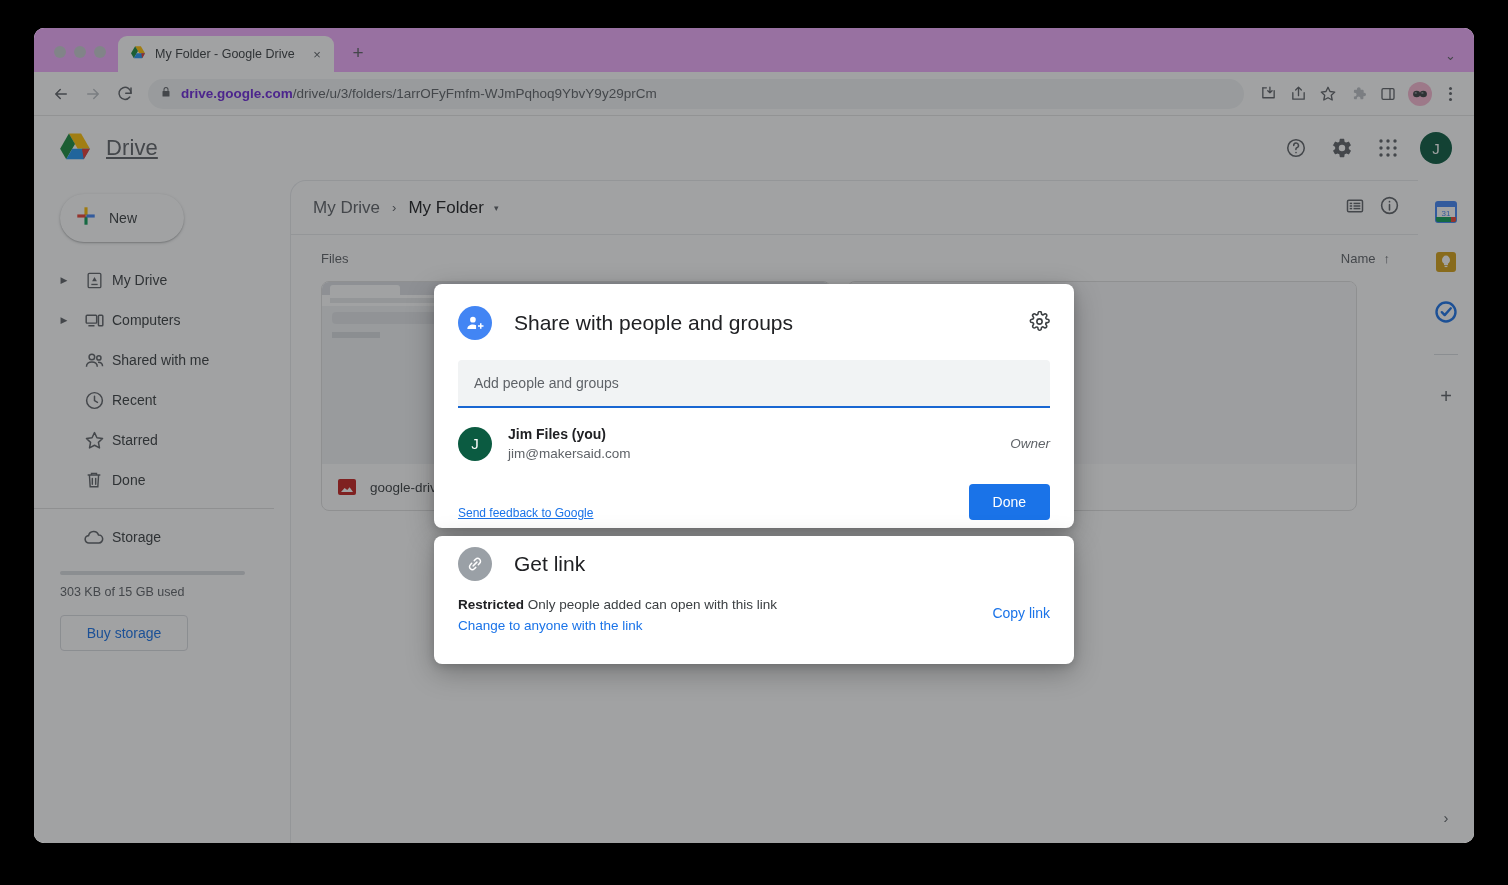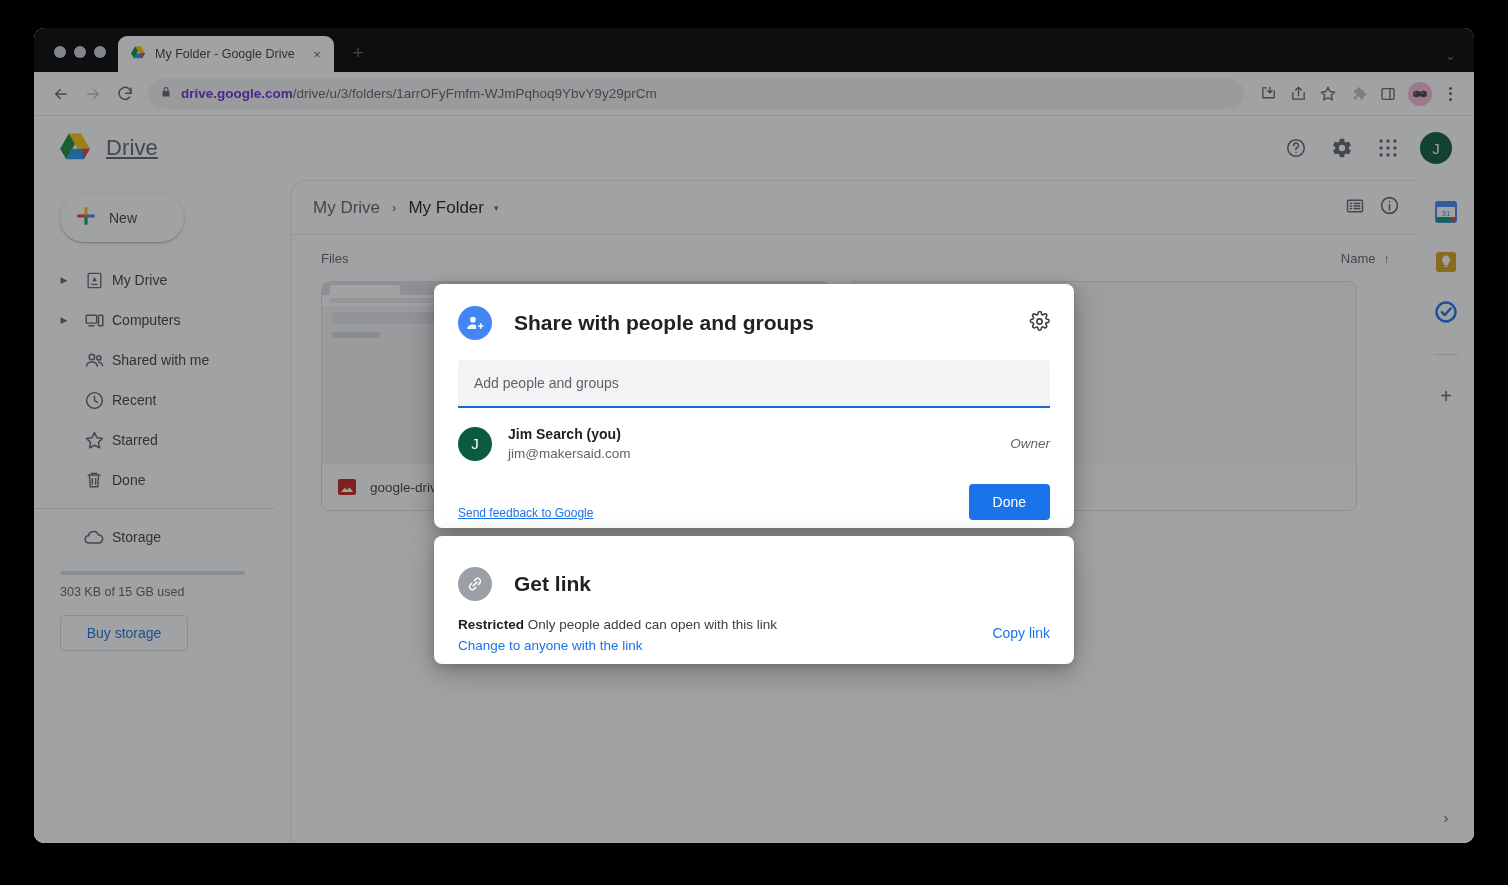--- a/index.html
+++ b/index.html
@@ -16,21 +16,21 @@
     position: absolute; left: 34px; top: 28px;
     width: 1440px; height: 815px;
     background: #ffffff;
     border-radius: 10px;
     overflow: hidden;
     box-shadow: 0 18px 50px rgba(0,0,0,0.55);
   }
 
   
   .tabstrip {
-    position: relative; height: 44px; background: #000000;
+    position: relative; height: 44px; background: #f0abfc;
     display: flex; align-items: flex-end;
   }
   .traffic { display: flex; gap: 8px; padding: 0 0 14px 20px; align-items: center; }
   .dot { width: 12px; height: 12px; border-radius: 50%; background: #c9ccd1; }
 
   .tab {
     position: relative; margin-left: 12px; height: 36px; width: 216px;
     background: #ffffff; border-radius: 9px 9px 0 0;
     display: flex; align-items: center; padding: 0 8px 0 12px; gap: 9px;
   }
@@ -224,29 +224,29 @@
     justify-content: center; color: #5f6368; font-size: 15px;
   }
 
   
   .scrim { position: absolute; inset: 0; background: rgba(32,33,36,0.42); }
   .dialog {
     position: absolute; background: #ffffff; border-radius: 8px;
     box-shadow: 0 8px 28px rgba(0,0,0,0.28), 0 2px 8px rgba(0,0,0,0.15);
   }
   #share-dialog { left: 400px; top: 256px; width: 640px; height: 244px; padding: 22px 24px 0; }
-  #getlink-dialog { left: 400px; top: 508px; width: 640px; height: 128px; padding: 31px 24px 0; }
+  #getlink-dialog { left: 400px; top: 508px; width: 640px; height: 128px; padding: 11px 24px 0; }
 
   .dlg-head { display: flex; align-items: center; gap: 22px; }
   .dlg-avatar {
     width: 34px; height: 34px; border-radius: 50%; background: #4285f4;
     display: flex; align-items: center; justify-content: center; flex: none;
   }
   .dlg-avatar.gray { background: #9aa0a6; }
-  .dlg-title { font-size: 21px; color: #202124; font-weight: 700; }
+  .dlg-title { font-size: 21px; color: #202124; font-weight: 400; }
   .dlg-gear { margin-left: auto; color: #3c4043; }
 
   .add-field {
     margin-top: 20px; height: 48px; background: #f1f3f4;
     border-radius: 4px 4px 0 0; border-bottom: 2px solid #1967d2;
     display: flex; align-items: center; padding: 0 16px;
   }
   .add-field-text { font-size: 14px; color: #5f6368; }
 
   .person-row { display: flex; align-items: center; margin-top: 16px; gap: 16px; }
@@ -652,21 +652,21 @@
         </span>
       </div>
 
       <div class="add-field">
         <span class="add-field-text">Add people and groups</span>
       </div>
 
       <div class="person-row">
         <span class="person-avatar">J</span>
         <span>
-          <span class="person-name" style="display:block">Jim Search (you)</span>
+          <span class="person-name" style="display:block">Jim Files (you)</span>
           <span class="person-mail" style="display:block">jim@makersaid.com</span>
         </span>
         <span class="person-role">Owner</span>
       </div>
 
       <div class="dlg-foot">
         <span class="feedback-link">Send feedback to Google</span>
         <button class="done-btn">Done</button>
       </div>
     </div>

